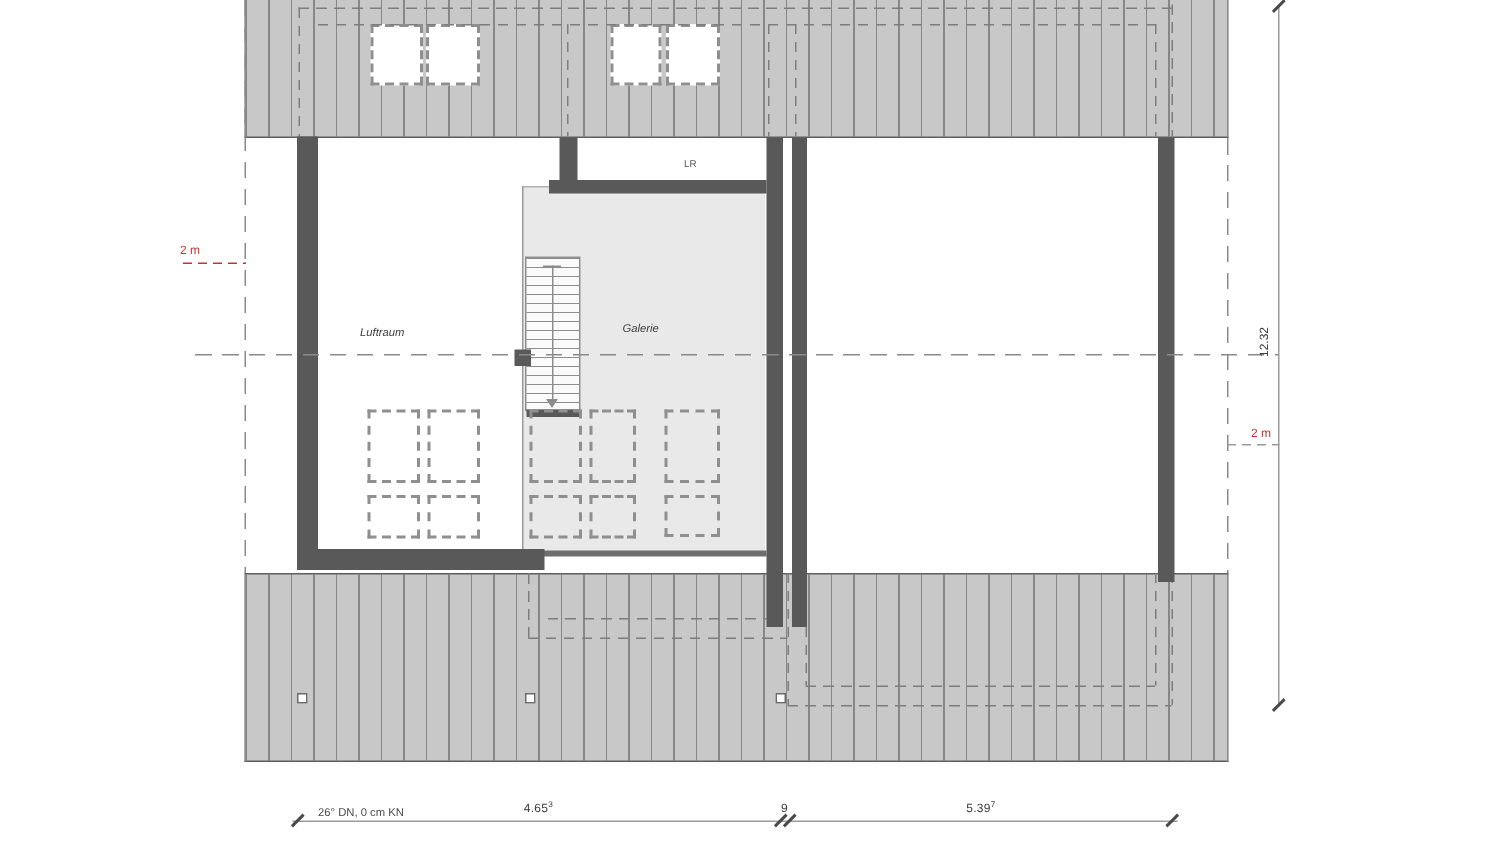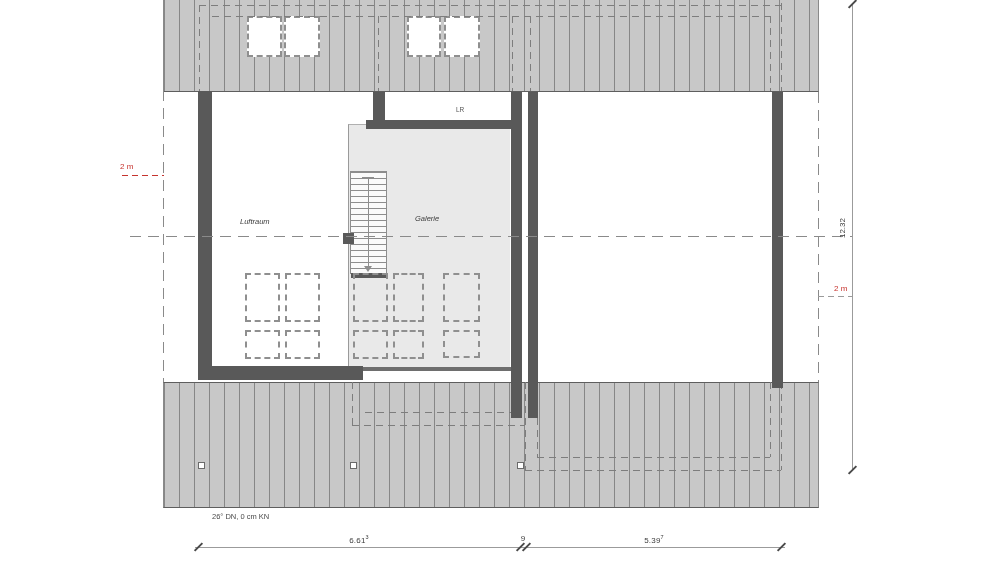--- a/index.html
+++ b/index.html
@@ -121,35 +121,35 @@
   <div class="abs cell" style="left:443px;top:273px;width:37px;height:49px;"></div>
   <div class="abs cell" style="left:443px;top:330px;width:37px;height:28px;"></div>
 
   <div class="abs hdash-long" style="left:130px;top:236px;width:722px;"></div>
   <div class="abs vdash-long" style="left:163px;top:0;height:382px;"></div>
   <div class="abs vdash-long" style="left:818px;top:92px;height:290px;"></div>
 
   <div class="abs roomlabel" style="left:240px;top:217px;">Luftraum</div>
   <div class="abs roomlabel" style="left:415px;top:214px;">Galerie</div>
   <div class="abs small-label" style="left:456px;top:106px;">LR</div>
-  <div class="abs note" style="left:164px;top:512px;padding-left:48px;">26° DN, 0 cm KN</div>
+  <div class="abs note" style="left:164px;top:537px;padding-left:48px;">26° DN, 0 cm KN</div>
 
   <div class="abs red-label" style="left:120px;top:162px;">2 m</div>
   <div class="abs red-dash" style="left:122px;top:175px;width:42px;"></div>
   <div class="abs red-label" style="left:834px;top:284px;">2 m</div>
   <div class="abs gray-dash" style="left:818px;top:296px;width:35px;"></div>
 
   <div class="abs dimline-v" style="left:852px;top:3px;height:468px;"></div>
   <div class="abs tick" style="left:847px;top:3px;"></div>
   <div class="abs tick" style="left:847px;top:469px;"></div>
   <div class="abs vtext" style="left:838px;top:218px;">12.32</div>
 
   <div class="abs dimline-h" style="left:195px;top:547px;width:590px;"></div>
   <div class="abs tick" style="left:193px;top:546px;"></div>
   <div class="abs tick" style="left:515px;top:546px;"></div>
   <div class="abs tick" style="left:521px;top:546px;"></div>
   <div class="abs tick" style="left:776px;top:546px;"></div>
 
-  <div class="abs dimtext" style="left:198px;top:534px;width:322px;"><span>6.61</span><sup>3</sup></div>
+  <div class="abs dimtext" style="left:198px;top:534px;width:322px;"><span>4.65</span><sup>3</sup></div>
   <div class="abs dimtext" style="left:514px;top:534px;width:18px;">9</div>
   <div class="abs dimtext" style="left:527px;top:534px;width:254px;"><span>5.39</span><sup>7</sup></div>
 
 </div>
 
 </body></html>

